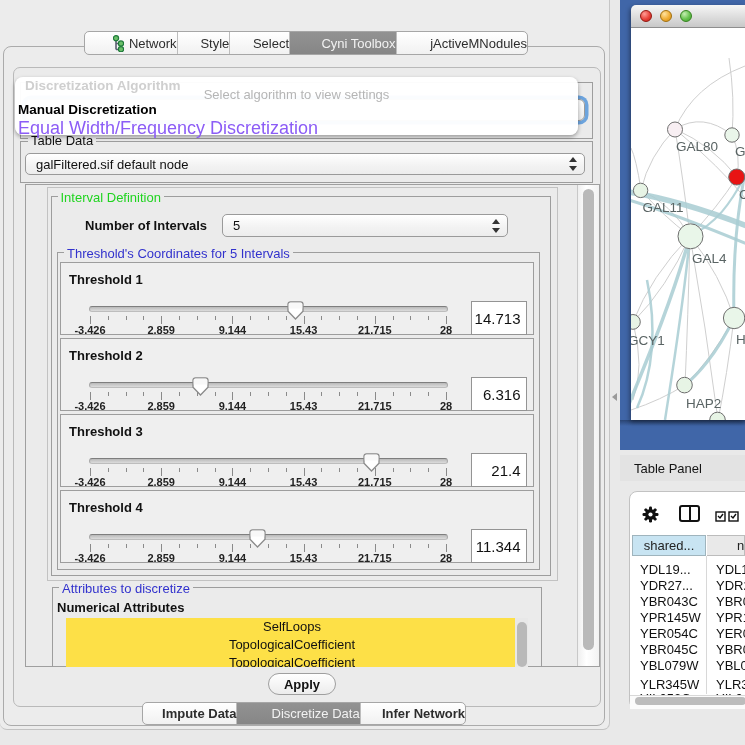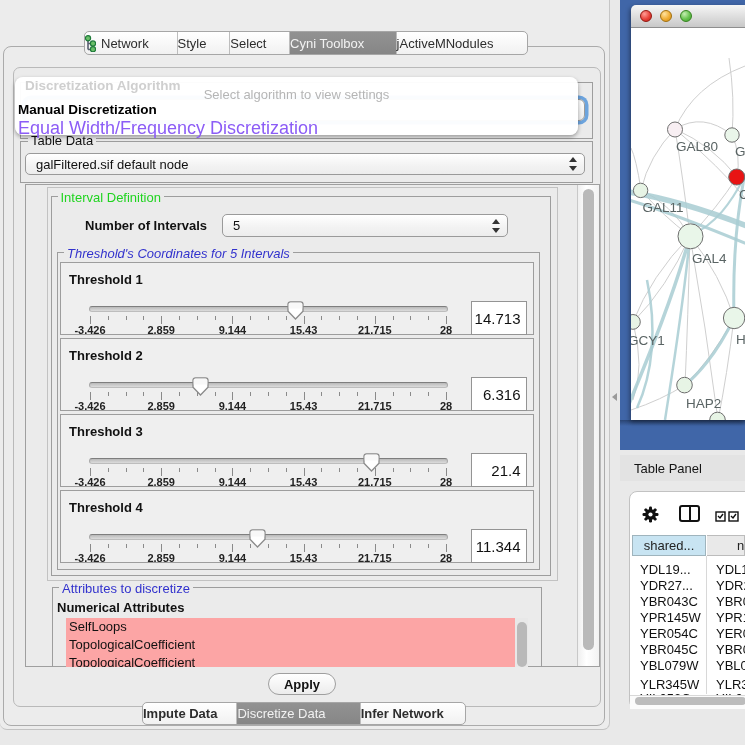--- a/index.html
+++ b/index.html
@@ -14,21 +14,21 @@
   border-radius:0 0 7px 7px; }
 #titlebar { left:0; top:0; width:616px; height:26px;
   background:linear-gradient(#e8e8e8,#dedede); border-bottom:1px solid #c4c4c4; }
 #titlebar .txt { left:7px; top:5px; font-size:13px; color:#111; }
 #flicon { left:577px; top:9px; width:10px; height:10px; border:1.6px solid #222; border-radius:2px; }
 #xicon { left:593px; top:10px; }
 
 
 .tabbar { display:flex; border:1px solid #a6a6a6; border-radius:5px; overflow:hidden;
   background:linear-gradient(#ffffff,#f1f1f1); }
-.tabbar .tab { display:flex; align-items:center; justify-content:flex-start;
+.tabbar .tab { display:flex; align-items:center; justify-content:flex-end;
   font-size:13px; color:#2d2d2d; border-right:1px solid #bdbdbd; }
 .tabbar .tab:last-child { border-right:none; }
 .tabbar .sel { background:linear-gradient(#929292,#868686); color:#f2f2f2; }
 #toptabs { left:84px; top:31px; width:444px; height:24px; }
 #bottabs { left:142px; top:702px; width:324px; height:23px; }
 
 
 #tabpanel { left:3px; top:46px; width:602px; height:680px; border:1px solid #ababab;
   border-radius:8px; background:#ececec; }
 #cynipanel { left:13px; top:67px; width:588px; height:640px; border:1px solid #b9b9b9;
@@ -61,21 +61,21 @@
 .tlab { position:absolute; top:61px; font-size:11px; font-weight:bold; color:#222; width:50px;
   text-align:center; margin-left:-25px; }
 .vfield { position:absolute; left:409.5px; top:38px; width:56px; height:34px; background:#ffffff;
   border:1px solid #949494; font-size:15px; color:#111; text-align:right;
   padding:8px 5px 0 0; }
 
 
 .vthumb { position:absolute; border-radius:6px; background:#b9b9b9; }
 
 
-#attrlist { left:66px; top:618px; width:449px; height:49px; background:#fca5a5; font-size:13px; color:#111; overflow:hidden; }
+#attrlist { left:66px; top:618px; width:449px; height:49px; background:#fde047; font-size:13px; color:#111; overflow:hidden;text-align:center; }
 #attrlist div { padding-left:3px; height:18px; line-height:17px; }
 
 button.mac { border:1px solid #9f9f9f; border-radius:11px;
   background:linear-gradient(#ffffff,#ececec); font-size:13px; font-weight:bold; color:#111;
   font-family:"Liberation Sans", sans-serif; }
 
 
 #blueframe { left:620px; top:0; width:125px; height:450px; background:#4066a8; }
 #macwin { left:631px; top:5px; width:114px; height:415px; border-radius:5px 0 0 0;
   box-shadow:-1px 2px 5px rgba(0,0,0,0.45); }
@@ -147,21 +147,21 @@
   <div class="abs group" style="left:50.5px; top:196px; width:500px; height:380px;">
     <div class="grouplabel" style="left:6px; color:#1fd41f;">Interval Definition</div>
   </div>
   <div class="abs" style="left:85px; top:218px; font-size:13px; font-weight:bold; color:#111;">Number of Intervals</div>
   <div class="abs combo" style="left:222px; top:214px; width:286px; height:23px;">
     <div class="ctext">5</div>
       <div class="arrows"></div>
   </div>
 
   <div class="abs group" style="left:57px; top:252px; width:483px; height:318px;">
-    <div class="grouplabel" style="left:6px; color:#3232cd;font-style:italic;">Threshold's Coordinates for 5 Intervals</div>
+    <div class="grouplabel" style="left:6px; color:#3232cd;">Threshold's Coordinates for 5 Intervals</div>
   </div>
 
   <div id="thholder">
       <div class="thpanel" style="top:262px;">
         <div class="tlabel">Threshold 1</div>
         <div class="track"></div>
         <div class="tick tmaj" style="left:29.0px;"></div>
         <div class="tick tmin" style="left:46.8px;"></div>
         <div class="tick tmin" style="left:64.6px;"></div>
         <div class="tick tmin" style="left:82.4px;"></div>

